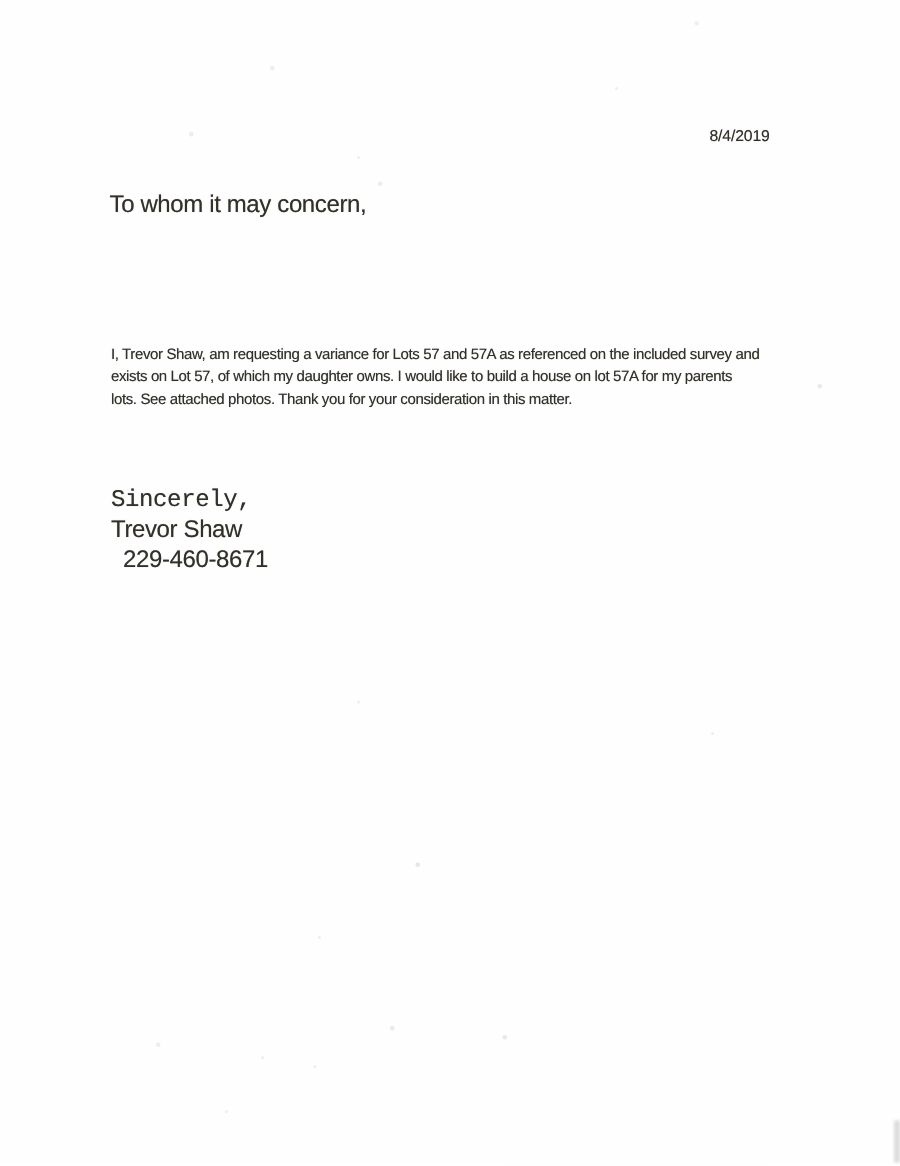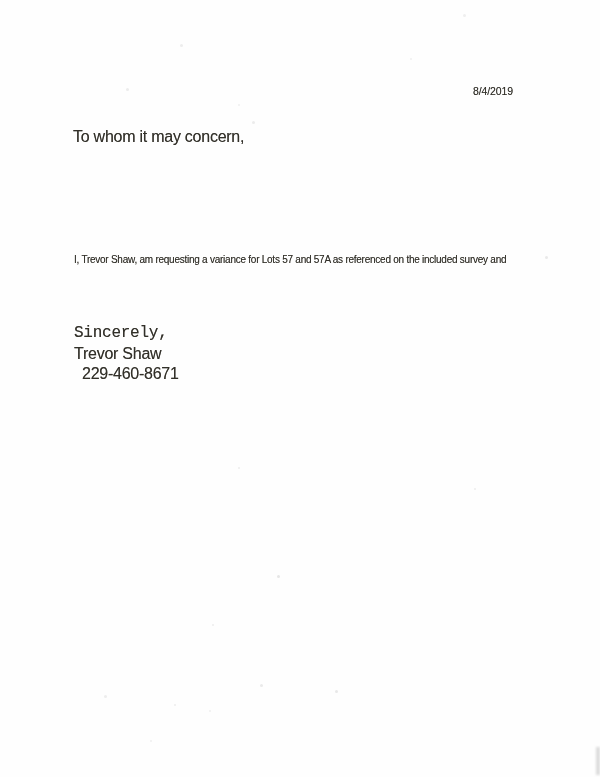--- a/index.html
+++ b/index.html
@@ -24,21 +24,20 @@
     color: #323029;
     text-shadow: 0 0 0.5px rgba(50, 48, 41, 0.55);
   }
   .date { left: 473px; top: 85px; font-size: 10.5px; letter-spacing: -0.1px; }
   .greeting { left: 73px; top: 128px; }
   .subject { left: 73px; top: 168px; }
   .body-block {
     position: absolute;
     left: 74px;
     top: 229px;
-    margin-top: 23px;
   }
   .body-line {
     font-size: 10px;
     letter-spacing: -0.25px;
     white-space: nowrap;
     height: 15.2px;
     line-height: 15.2px;
     color: #323029;
     text-shadow: 0 0 0.5px rgba(50, 48, 41, 0.55);
   }
@@ -68,20 +67,22 @@
 
 <div class="page">
 
   <div class="txt date">8/4/2019</div>
 
   <div class="txt greeting">To whom it may concern,</div>
 
 
   <div class="body-block">
     <div class="body-line">I, Trevor Shaw, am requesting a variance for Lots 57 and 57A as referenced on the included survey and</div>
+    <div class="body-line">exists on Lot 57, of which my daughter owns. I would like to build a house on lot 57A for my parents</div>
+    <div class="body-line">lots. See attached photos. Thank you for your consideration in this matter.</div>
   </div>
 
   <div class="txt closing">Sincerely,</div>
 
   <div class="txt sig-name">Trevor Shaw</div>
 
   <div class="txt sig-phone">229-460-8671</div>
 
   <div class="speck" style="left:180px; top:44px; width:3px; height:3px; background:#ededed;"></div>
   <div class="speck" style="left:463px; top:14px; width:3px; height:3px; background:#efefef;"></div>

